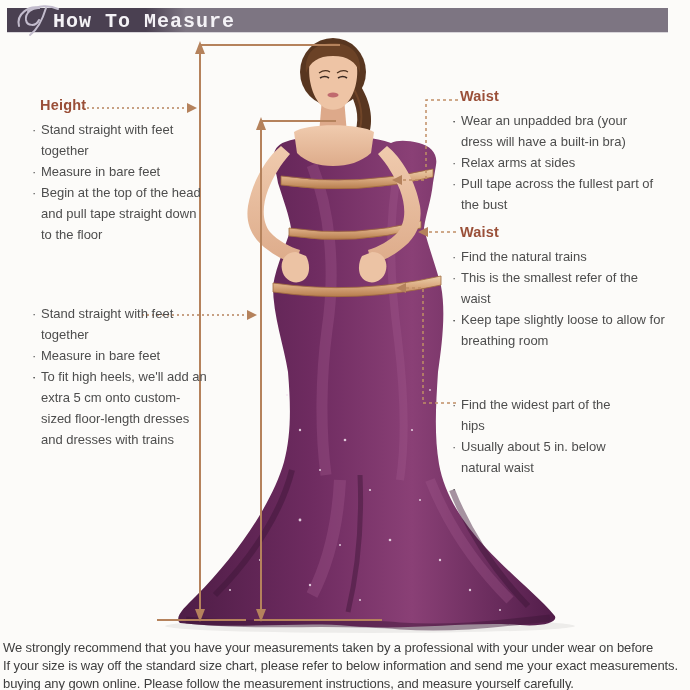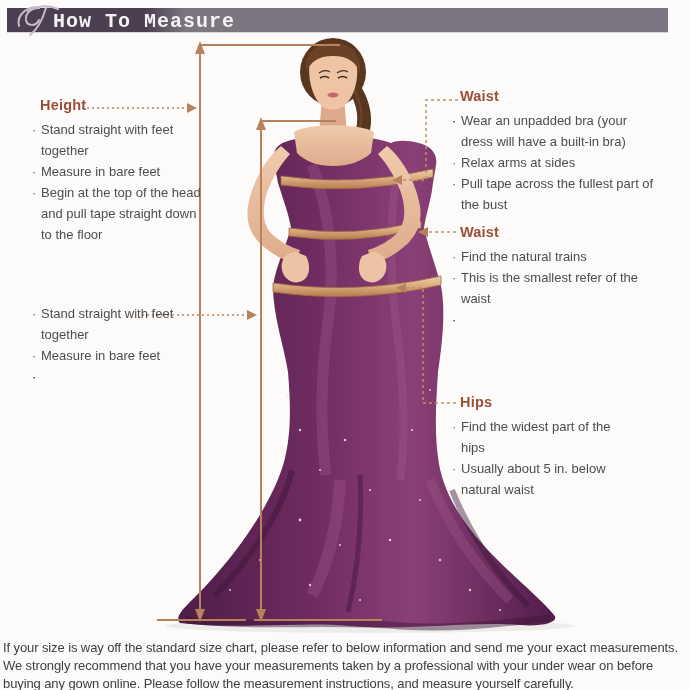--- a/index.html
+++ b/index.html
@@ -229,52 +229,51 @@
         <div class="bi"><span class="dot">·</span><span class="bt">Measure in bare feet</span></div>
         <div class="bi"><span class="dot">·</span><span class="bt">Begin at the top of the head and pull tape straight down to the floor</span></div>
       </div>
   </div>
 
   <div class="sec" id="sec-hollow">
     <div class="bullets">
         <div class="bi"><span class="dot">·</span><span class="bt">Stand straight with feet together</span></div>
         <div class="bi"><span class="dot">·</span><span class="bt">Measure in bare feet</span></div>
         <div class="bi"><span class="dot">·</span></div>
-        <div class="bi"><span class="dot">·</span></div>
+        <div class="bi"><span class="dot">·</span><span class="bt">To fit high heels, we'll add an extra 5 cm onto custom-sized floor-length dresses and dresses with trains</span></div>
       </div>
   </div>
 
   <div class="sec" id="sec-bust">
     <div class="sec-title">Waist</div>
     <div class="bullets">
         <div class="bi"><span class="dot">·</span></div>
         <div class="bi"><span class="dot">·</span><span class="bt">Wear an unpadded bra (your dress will have a built-in bra)</span></div>
         <div class="bi"><span class="dot">·</span><span class="bt">Relax arms at sides</span></div>
         <div class="bi"><span class="dot">·</span><span class="bt">Pull tape across the fullest part of the bust</span></div>
       </div>
   </div>
 
   <div class="sec" id="sec-waist">
     <div class="sec-title">Waist</div>
     <div class="bullets">
         <div class="bi"><span class="dot">·</span><span class="bt">Find the natural trains</span></div>
         <div class="bi"><span class="dot">·</span><span class="bt">This is the smallest refer of the waist</span></div>
         <div class="bi"><span class="dot">·</span></div>
-        <div class="bi"><span class="dot">·</span></div>
+        <div class="bi"><span class="dot">·</span><span class="bt">Keep tape slightly loose to allow for breathing room</span></div>
       </div>
   </div>
 
   <div class="sec" id="sec-hips">
-    <div class="sec-title">Hips</div>
     <div class="bullets">
         <div class="bi"><span class="dot">·</span><span class="bt">Find the widest part of the hips</span></div>
         <div class="bi"><span class="dot">·</span><span class="bt">Usually about 5 in. below natural waist</span></div>
         <div class="bi"><span class="dot">·</span></div>
       </div>
   </div>
 
   <div class="footer">
+      <div class="fline">We strongly recommend that you have your measurements taken by a professional with your under wear on before</div>
       <div class="fline">If your size is way off the standard size chart, please refer to below information and send me your exact measurements.</div>
-      <div class="fline">We strongly recommend that you have your measurements taken by a professional with your under wear on before</div>
       <div class="fline">buying any gown online. Please follow the measurement instructions, and measure yourself carefully.</div>
     </div>
 
 </div>
 
 </body></html>

